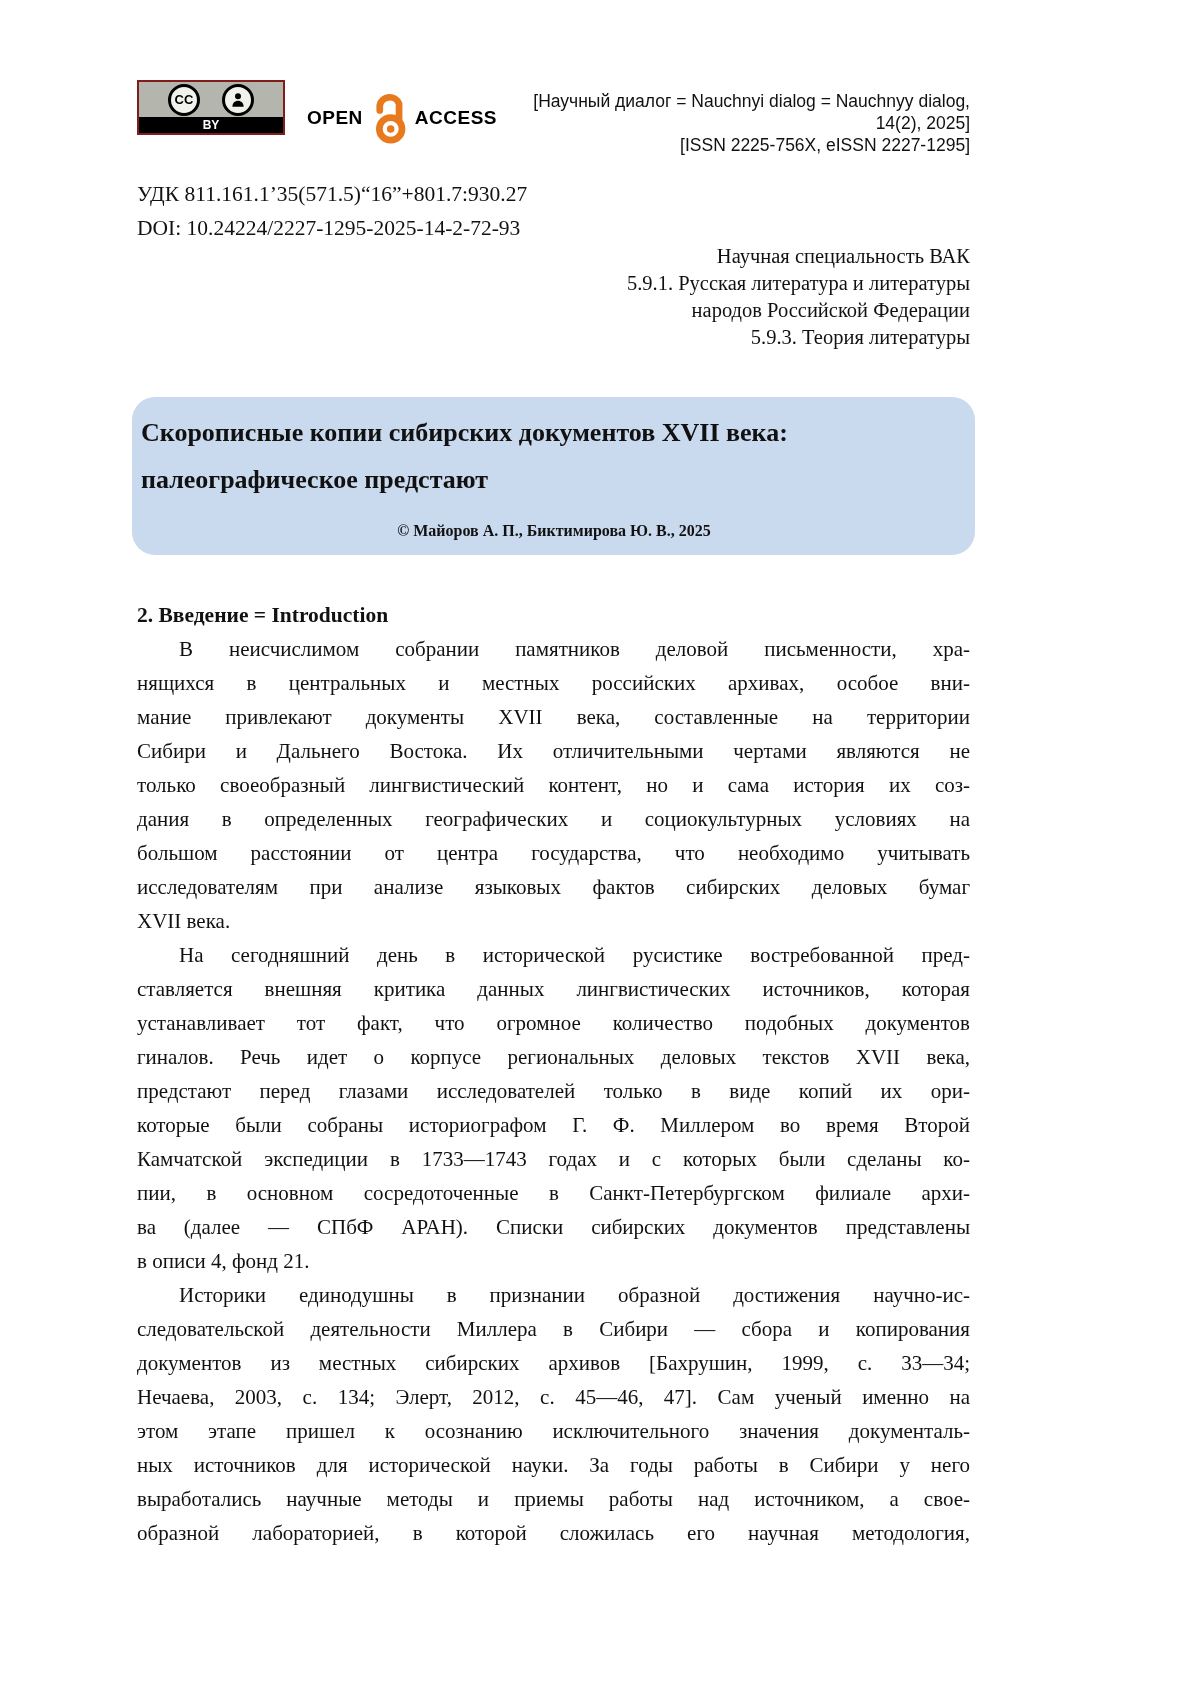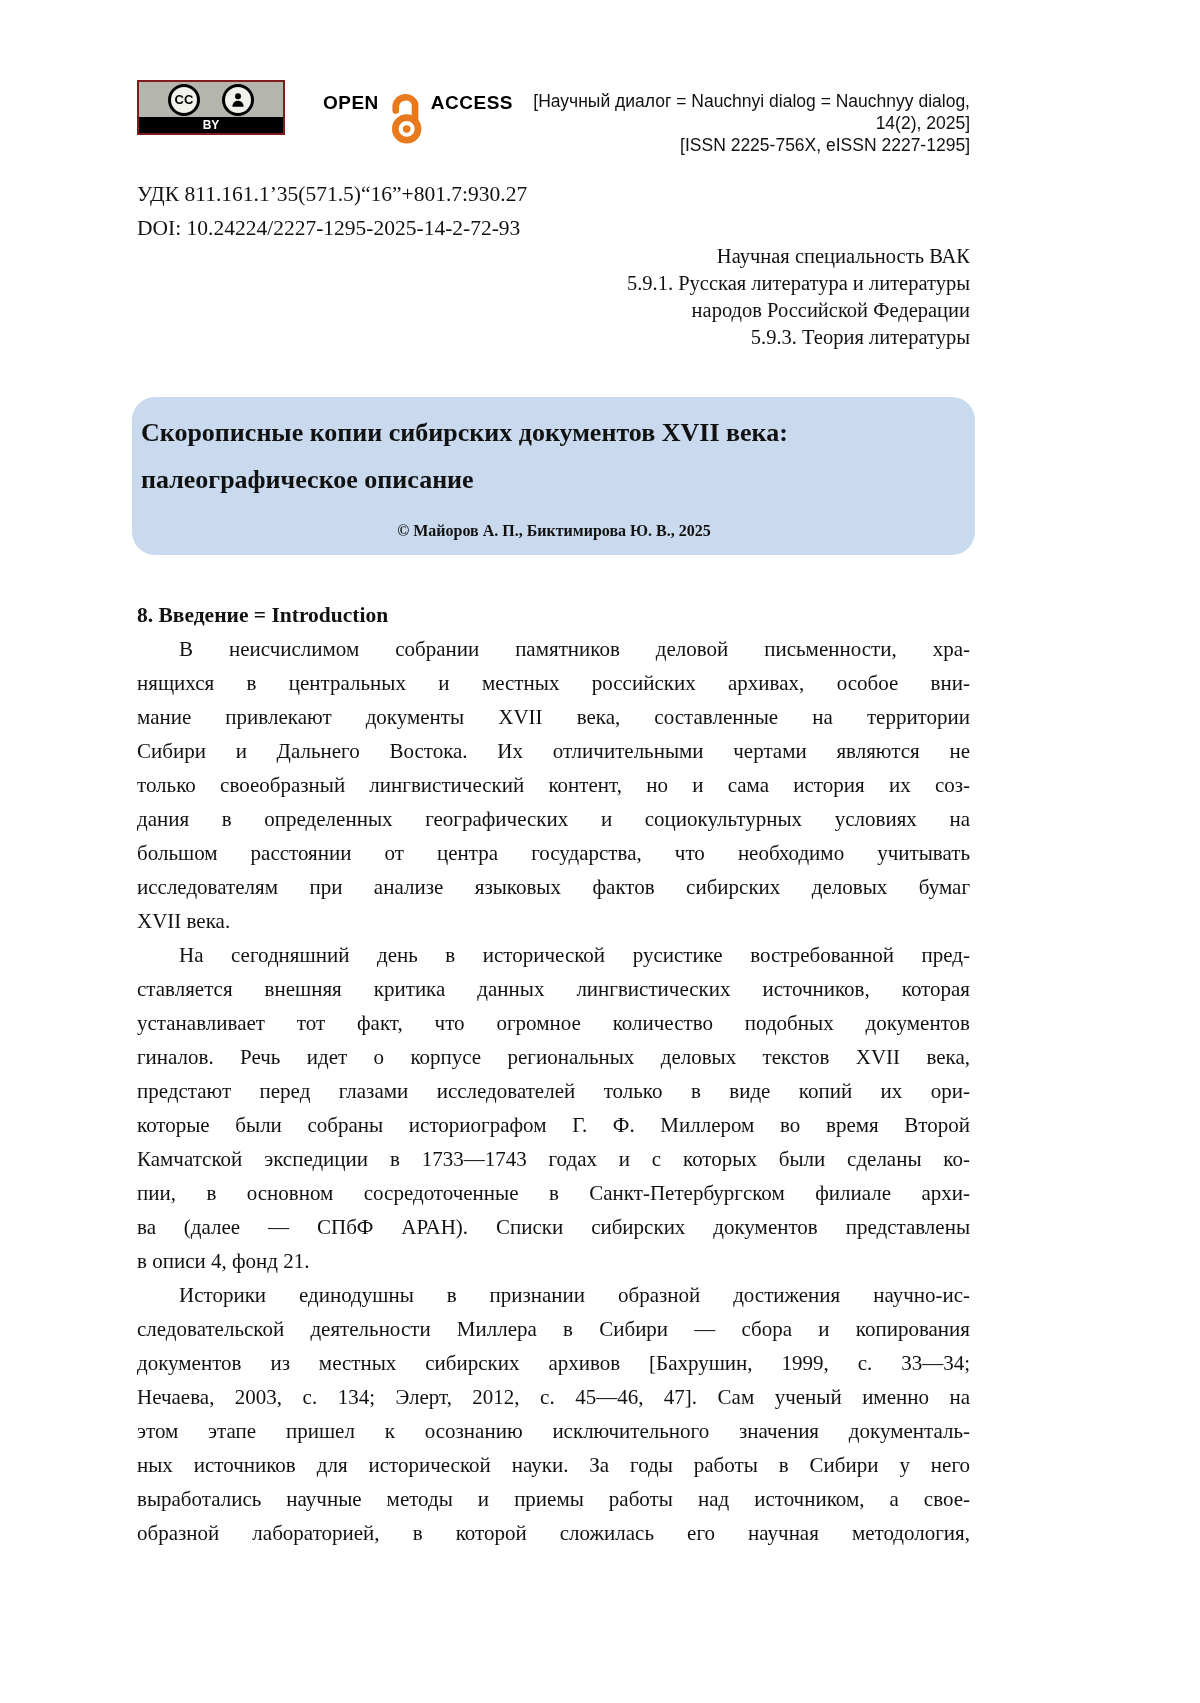--- a/index.html
+++ b/index.html
@@ -20,21 +20,21 @@
     width:32px; height:32px; border:3px solid #000; border-radius:50%;
     background:#f2f2ec; display:flex; align-items:center; justify-content:center;
     font-family:"Liberation Sans", sans-serif; font-weight:bold; font-size:13px;
     box-sizing:border-box; color:#000;
   }
   .cc-bottom {
     height:16px; background:#000; color:#fff; text-align:center;
     font-family:"Liberation Sans", sans-serif; font-weight:bold; font-size:12px; line-height:16px;
   }
   .oa-logo {
-    display:flex; gap:7px; margin-left:38px; margin-top:12px;
+    display:flex; align-items:center; gap:7px; margin-left:22px; margin-top:12px;
     font-family:"Liberation Sans", sans-serif; font-weight:bold; font-size:19px;
     letter-spacing:0.5px; color:#000;
   }
   .journal-info {
     margin-left:auto; text-align:right; margin-top:10px;
     font-family:"Liberation Sans", sans-serif; font-size:17.5px; line-height:22px; color:#111;
   }
 
   
   .udk { margin-top:26px; font-size:21.5px; }
@@ -104,25 +104,25 @@
 
     <div class="vak">
       <div>Научная специальность ВАК</div>
       <div>5.9.1. Русская литература и литературы</div>
       <div>народов Российской Федерации</div>
       <div>5.9.3. Теория литературы</div>
     </div>
 
     <div class="title-block" style="background: rgb(201, 217, 238);">
       <div class="title-line">Скорописные копии сибирских документов XVII века:</div>
-      <div class="title-line">палеографическое описание</div>
+      <div class="title-line">палеографическое предстают</div>
       <div class="copyright">© Майоров А. П., Биктимирова Ю. В., 2025</div>
     </div>
 
-    <div class="section-heading">8. Введение = Introduction</div>
+    <div class="section-heading">2. Введение = Introduction</div>
 
     <div class="article-body">
         <div class="para">
           <div class="tline first">В неисчислимом собрании памятников деловой письменности, хра-</div>
           <div class="tline">нящихся в центральных и местных российских архивах, особое вни-</div>
           <div class="tline">мание привлекают документы XVII века, составленные на территории</div>
           <div class="tline">Сибири и Дальнего Востока. Их отличительными чертами являются не</div>
           <div class="tline">только своеобразный лингвистический контент, но и сама история их соз-</div>
           <div class="tline">дания в определенных географических и социокультурных условиях на</div>
           <div class="tline">большом расстоянии от центра государства, что необходимо учитывать</div>

